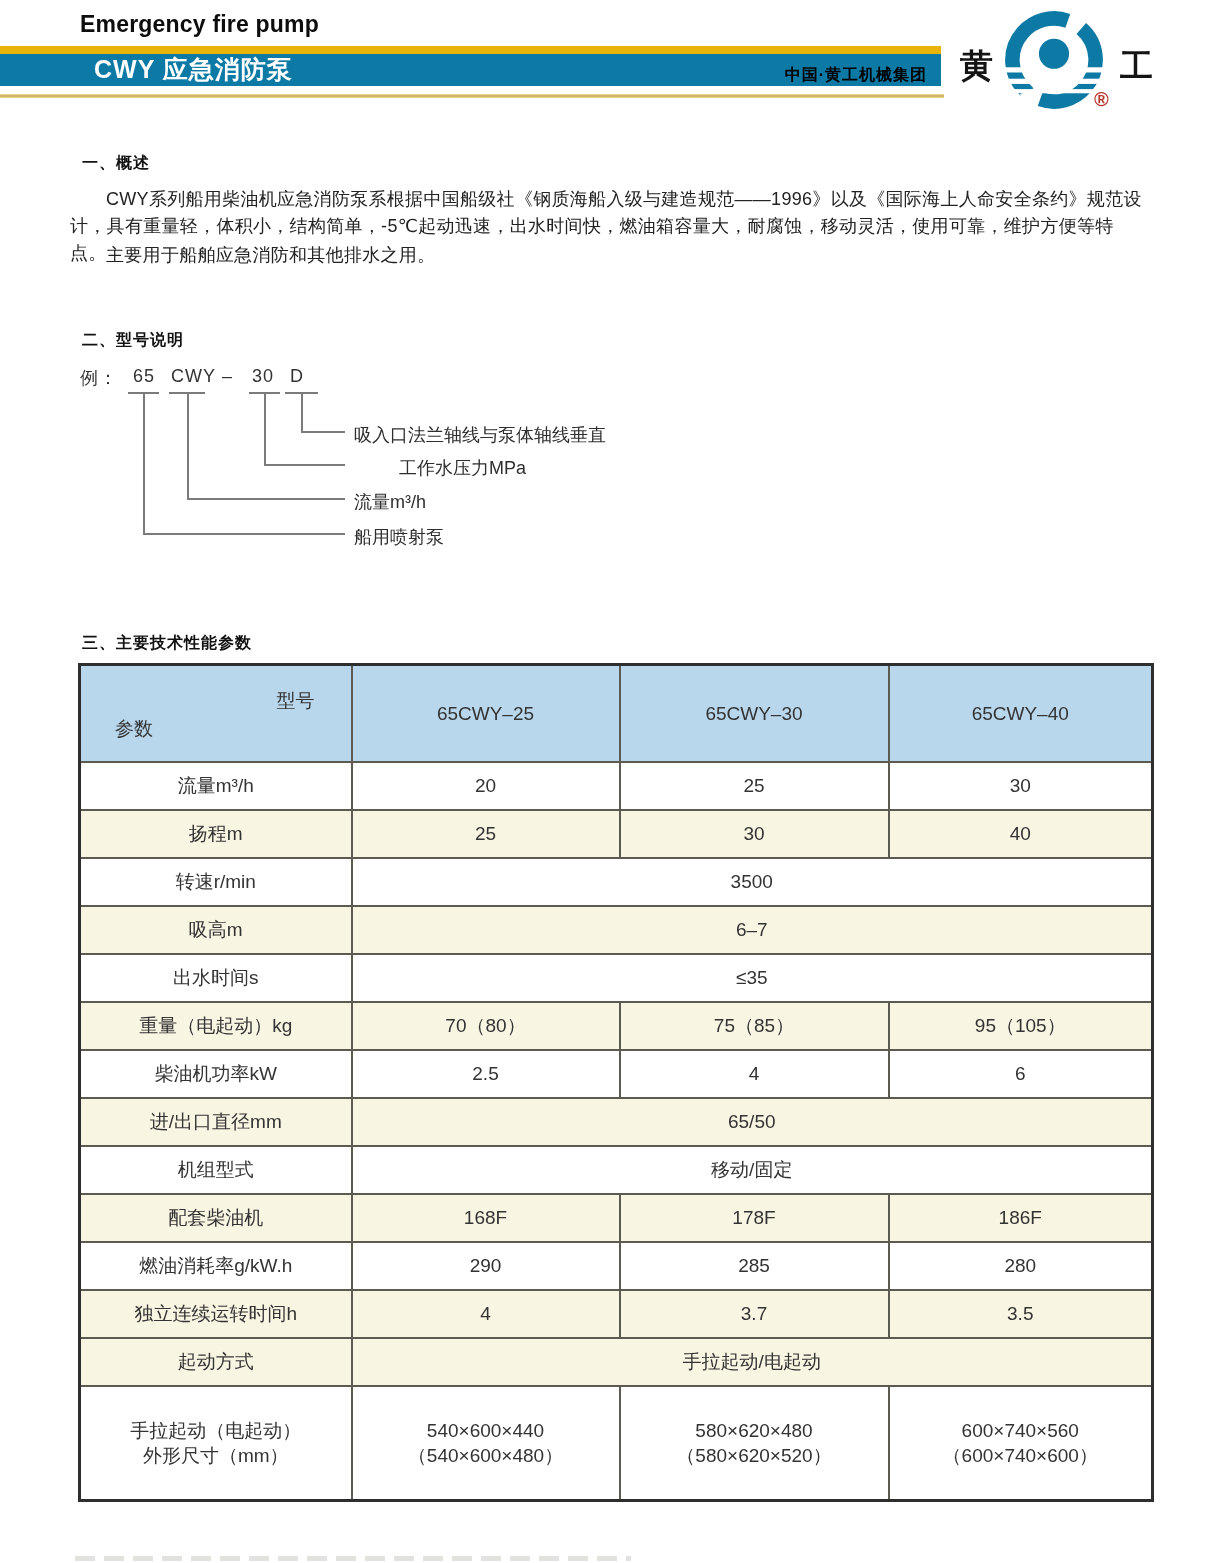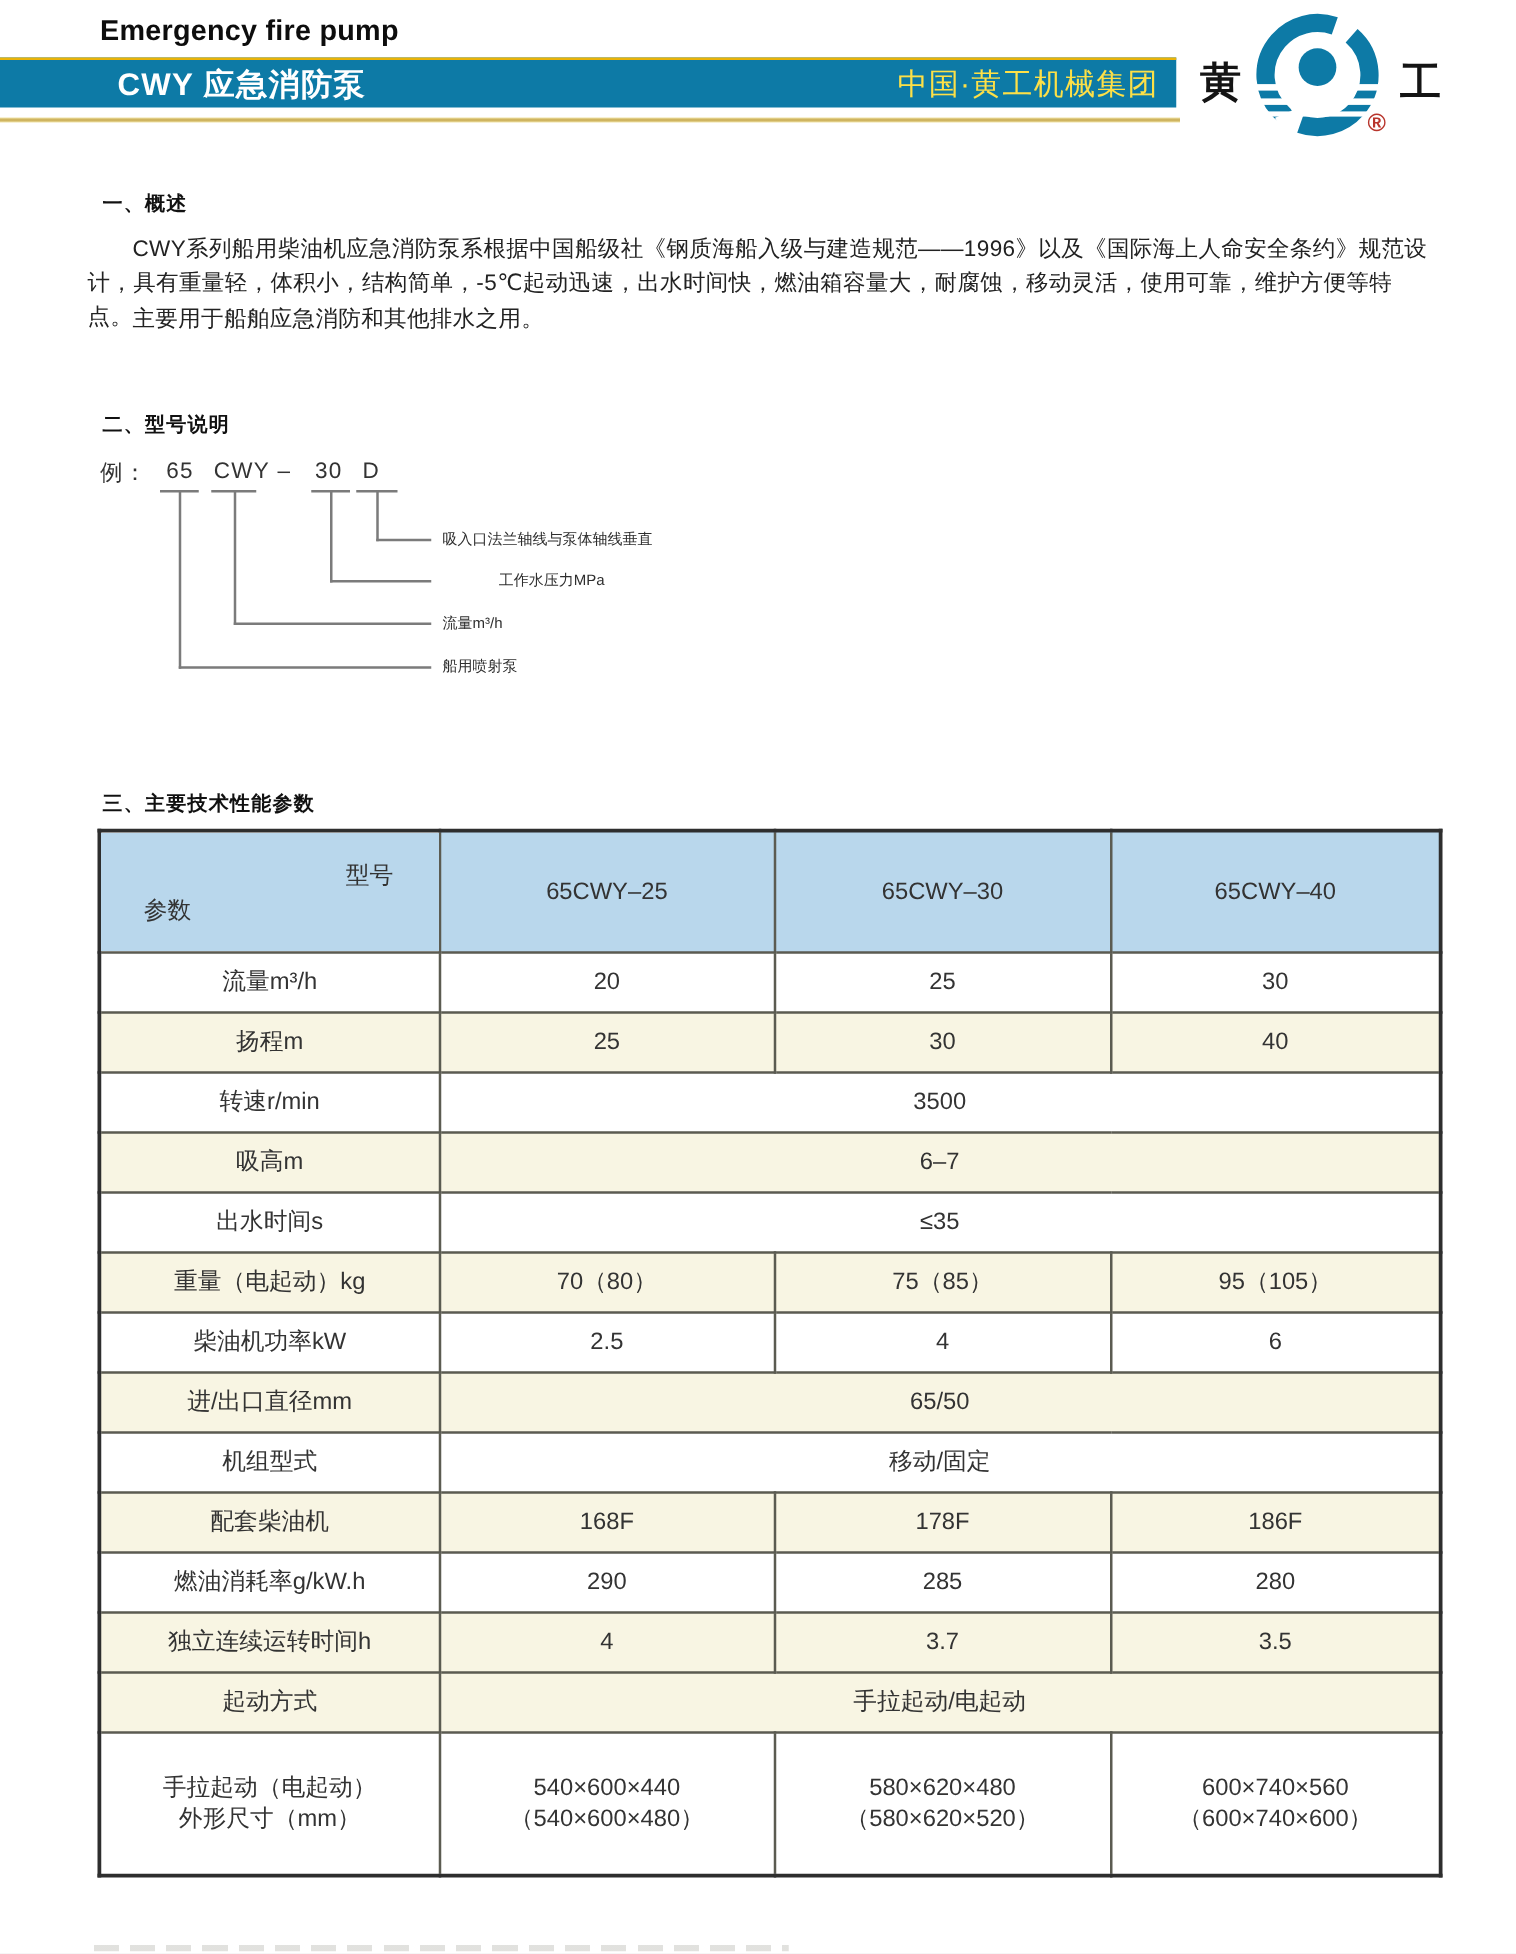--- a/index.html
+++ b/index.html
@@ -7,47 +7,47 @@
   .page {
     position:relative; width:1213px; height:1563px; margin:0 auto;
     background:#ffffff; overflow:hidden;
     font-family:"Liberation Sans","DejaVu Sans",sans-serif; color:#2b2b2b;
   }
 
   
   .title-en { position:absolute; left:80px; top:11px; font-size:23px; font-weight:bold; color:#0d0d0d; letter-spacing:.2px; }
   .blue-bar {
     position:absolute; left:0; top:46px; width:941px; height:40px;
-    background:#0d7aa6; border-top:2px solid #eab308;
-    display:flex; align-items:center; justify-content:space-between;
+    background:#0d7aa6; border-top:8px solid #eab308;
+    display:flex; align-items:flex-end; justify-content:space-between;
     padding:0 14px 0 94px;
   }
   .bar-title { font-size:25px; font-weight:bold; color:#ffffff; letter-spacing:1px; }
-  .bar-company { font-size:24px; font-weight:normal; color:#fde047; letter-spacing:1px; }
+  .bar-company { font-size:16px; font-weight:bold; color:#000000; letter-spacing:1px; }
   .gold-line { position:absolute; left:0; top:94px; width:944px; height:4px;
     background:linear-gradient(#efe2a6,#c7a94f 50%,#efe2a6); }
 
   .logo { position:absolute; left:952px; top:4px; width:215px; height:110px; }
   .logo-char-left  { position:absolute; left:8px;  top:40px; font-size:33px; font-weight:bold; color:#141414; }
   .logo-char-right { position:absolute; left:168px; top:40px; font-size:33px; font-weight:bold; color:#141414; }
   .logo-svg { position:absolute; left:50px; top:4px; }
   .logo-reg { position:absolute; left:142px; top:84px; font-size:20px; color:#b8352c; font-weight:bold; }
 
   
   .h2 { position:absolute; font-size:16px; font-weight:bold; color:#111; letter-spacing:1px; }
 
   
   .para { position:absolute; left:70px; width:1076px; font-size:18px; line-height:27px;
           color:#222; text-indent:2em; letter-spacing:.3px; }
 
   
   .tok { position:absolute; font-size:18px; color:#333; letter-spacing:1px; white-space:nowrap; }
   .tok-underline { position:absolute; height:0; border-top:2px solid #7b7b7b; }
   .connector { position:absolute; border-left:2px solid #7b7b7b; border-bottom:2px solid #7b7b7b; }
-  .legend-label { position:absolute; left:354px; font-size:12px; color:#2e2e2e; white-space:nowrap; }
+  .legend-label { position:absolute; left:354px; font-size:18px; color:#2e2e2e; white-space:nowrap; }
 
   
   .spec-table {
     position:absolute; left:78px; top:663px; width:1073px;
     border-collapse:collapse; table-layout:fixed;
     font-size:19px; color:#333;
     border:3px solid #2e2e2e;
   }
   .spec-table th, .spec-table td {
     border:2px solid #5b5b51; text-align:center; vertical-align:middle;

